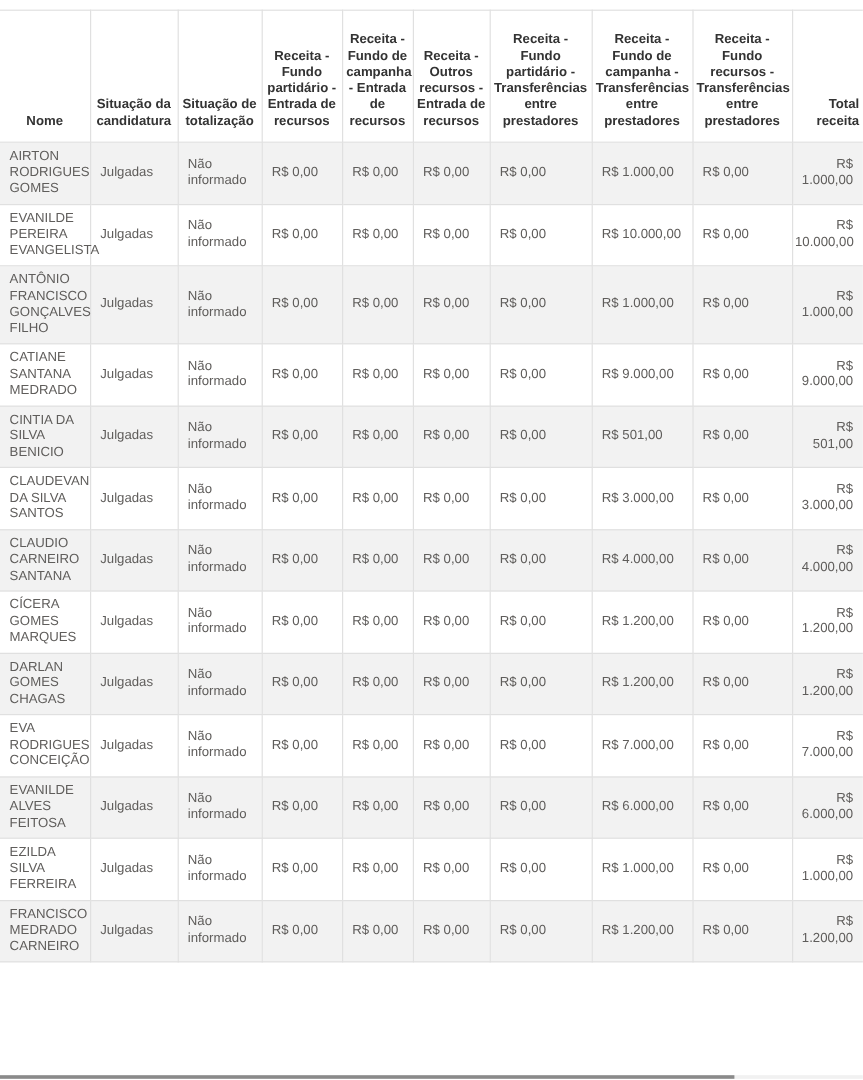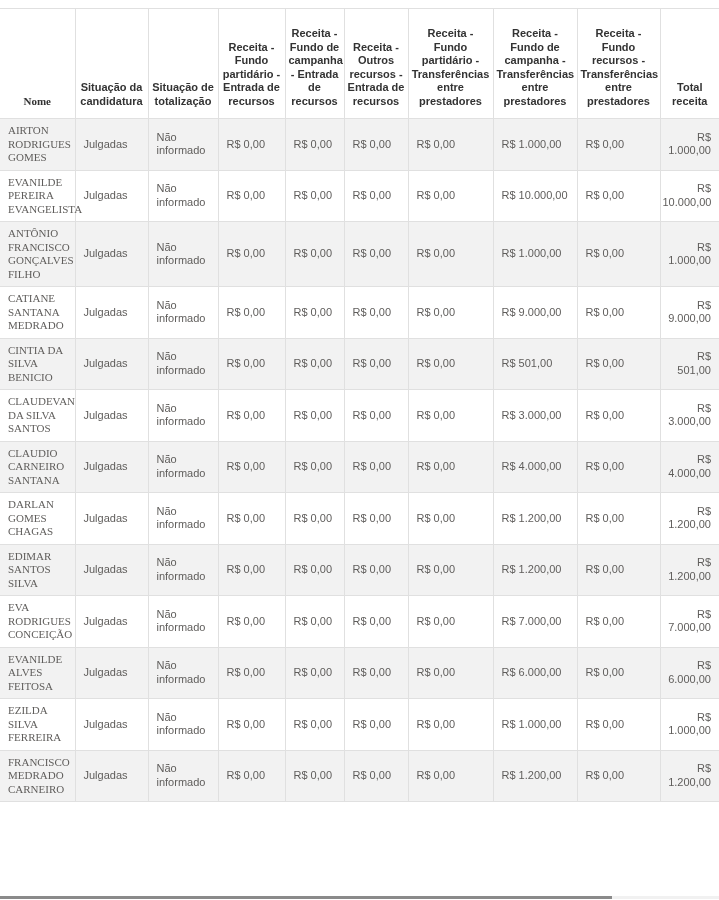--- a/index.html
+++ b/index.html
@@ -19,22 +19,22 @@
     table-layout: fixed;
     border-collapse: collapse;
     margin-top: 8px;
   }
   th, td {
     border: 1px solid #e0e0e0;
     font-size: 11px;
     line-height: 13.5px;
     overflow: visible;
   }
-  th:first-child, td:first-child { border-left: none; font-family: Liberation Serif, serif; }
-  th:last-child, td:last-child { border-right: none; }
+  th:first-child, td:first-child { border-left: none; }
+  th:last-child, td:last-child { border-right: none; text-align: right; }
   thead th {
     height: 110px;
     vertical-align: bottom;
     text-align: center;
     font-weight: bold;
     color: #333333;
     background: #ffffff;
     padding: 4px 3px 10px 3px;
     border-top: 1px solid #e0e0e0;
   }
@@ -172,33 +172,33 @@
           <td class="col-situacao_totalizacao">Não informado</td>
           <td class="col-fundo_partidario_entrada">R$ 0,00</td>
           <td class="col-fundo_campanha_entrada">R$ 0,00</td>
           <td class="col-outros_recursos_entrada">R$ 0,00</td>
           <td class="col-fundo_partidario_transferencias">R$ 0,00</td>
           <td class="col-fundo_campanha_transferencias">R$ 4.000,00</td>
           <td class="col-outros_recursos_transferencias">R$ 0,00</td>
           <td class="col-total">R$ 4.000,00</td>
         </tr>
         <tr>
+          <td class="col-nome">CÍCERA GOMES MARQUES</td>
+          <td class="col-situacao_candidatura">Julgadas</td>
+          <td class="col-situacao_totalizacao">Não informado</td>
+          <td class="col-fundo_partidario_entrada">R$ 0,00</td>
+          <td class="col-fundo_campanha_entrada">R$ 0,00</td>
+          <td class="col-outros_recursos_entrada">R$ 0,00</td>
+          <td class="col-fundo_partidario_transferencias">R$ 0,00</td>
+          <td class="col-fundo_campanha_transferencias">R$ 1.200,00</td>
+          <td class="col-outros_recursos_transferencias">R$ 0,00</td>
+          <td class="col-total">R$ 1.200,00</td>
+        </tr>
+        <tr>
           <td class="col-nome">DARLAN GOMES CHAGAS</td>
-          <td class="col-situacao_candidatura">Julgadas</td>
-          <td class="col-situacao_totalizacao">Não informado</td>
-          <td class="col-fundo_partidario_entrada">R$ 0,00</td>
-          <td class="col-fundo_campanha_entrada">R$ 0,00</td>
-          <td class="col-outros_recursos_entrada">R$ 0,00</td>
-          <td class="col-fundo_partidario_transferencias">R$ 0,00</td>
-          <td class="col-fundo_campanha_transferencias">R$ 1.200,00</td>
-          <td class="col-outros_recursos_transferencias">R$ 0,00</td>
-          <td class="col-total">R$ 1.200,00</td>
-        </tr>
-        <tr>
-          <td class="col-nome">EDIMAR SANTOS SILVA</td>
           <td class="col-situacao_candidatura">Julgadas</td>
           <td class="col-situacao_totalizacao">Não informado</td>
           <td class="col-fundo_partidario_entrada">R$ 0,00</td>
           <td class="col-fundo_campanha_entrada">R$ 0,00</td>
           <td class="col-outros_recursos_entrada">R$ 0,00</td>
           <td class="col-fundo_partidario_transferencias">R$ 0,00</td>
           <td class="col-fundo_campanha_transferencias">R$ 1.200,00</td>
           <td class="col-outros_recursos_transferencias">R$ 0,00</td>
           <td class="col-total">R$ 1.200,00</td>
         </tr>

